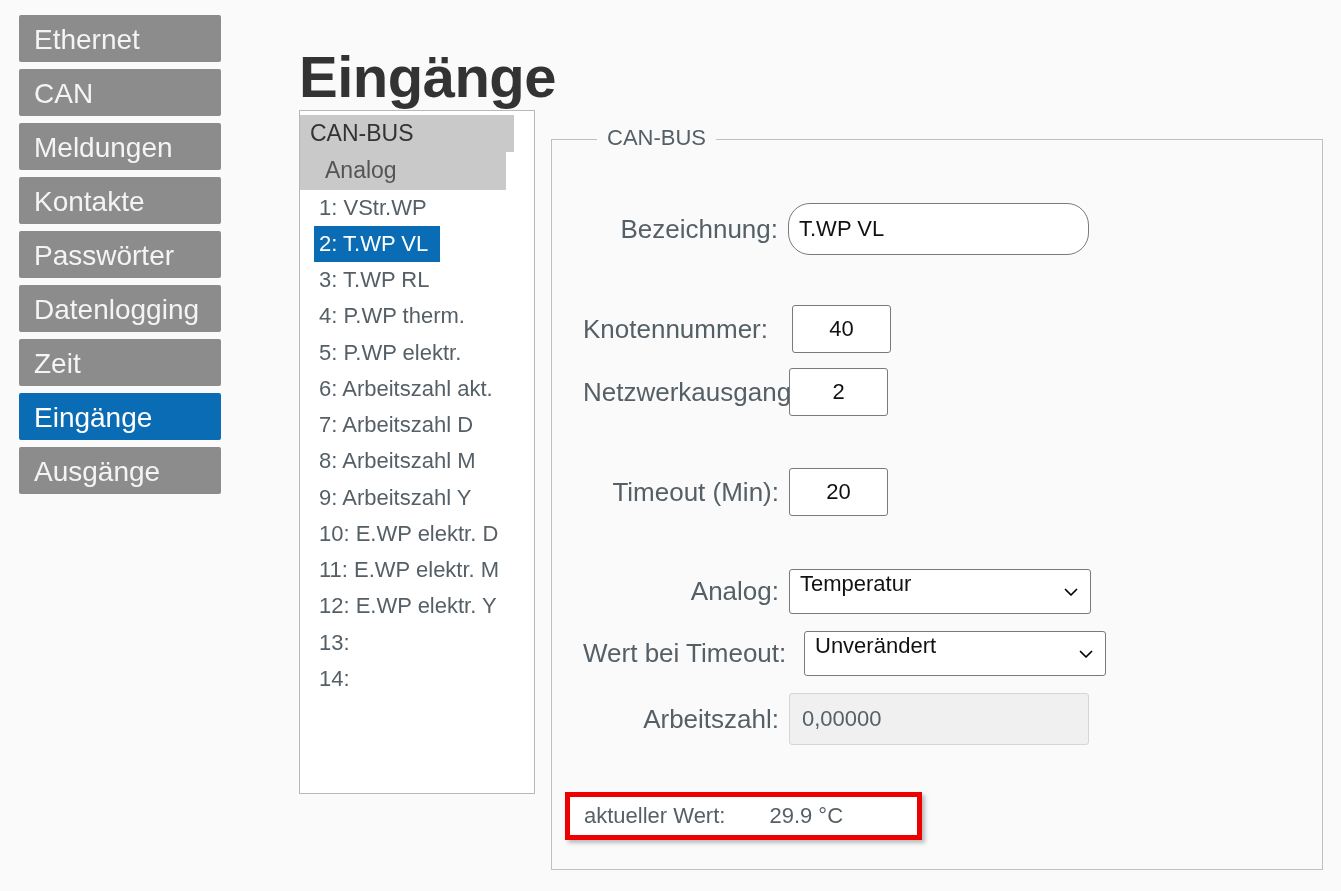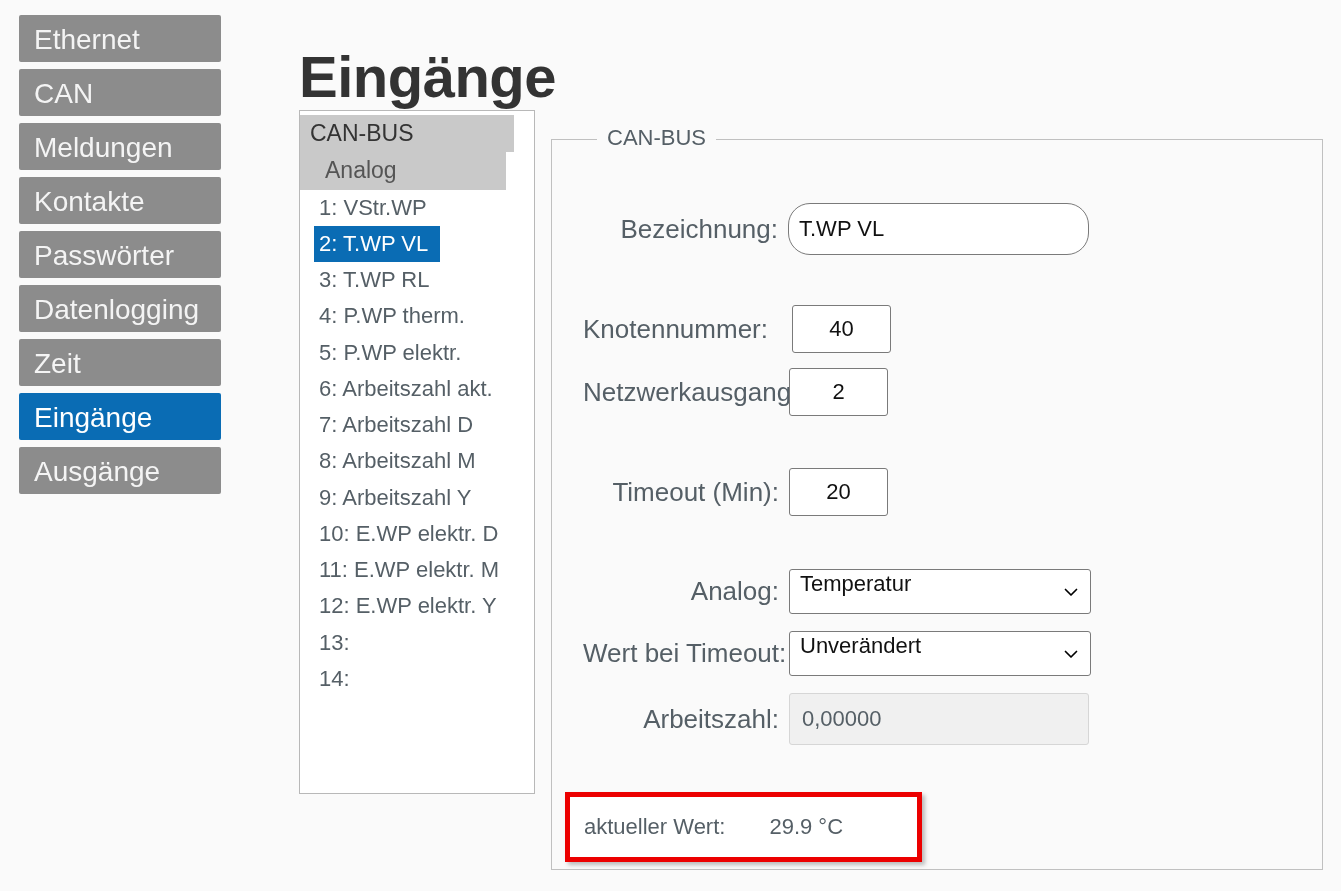--- a/index.html
+++ b/index.html
@@ -169,21 +169,21 @@
     color: #555f66;
     display: flex;
     align-items: center;
     padding: 0 12px;
   }
 
   
   .cur-highlight {
     position: absolute;
     left: 565px; top: 792px;
-    width: 357px; height: 70px;
+    width: 357px; height: 48px;
     border: 5px solid #ec0000;
     background: #ffffff;
     box-shadow: 3px 3px 4px rgba(0,0,0,0.25);
   }
   .cur-inner {
     position: absolute;
     left: 0; top: 0;
     width: 100%; height: 100%;
     display: flex;
     align-items: center;
@@ -272,21 +272,21 @@
     <div class="sel-wrap" style="margin-left:10px;">
       <select class="fld sel">
         <option>Temperatur</option>
       </select>
       <svg class="chev" viewBox="0 0 16 16">
         <path d="M2.5 5.5 L8 11 L13.5 5.5" stroke="#000" stroke-width="1.7" fill="none" stroke-linecap="round" stroke-linejoin="round"></path>
       </svg>
     </div>
   </div>
 
-  <div class="row" style="left:583px; top:631px; width:509px; height:45px;">
+  <div class="row" style="left:583px; top:631px; width:509px; height:45px;gap:15px;">
     <span class="lbl" style="width:196px;">Wert bei Timeout:</span>
     <div class="sel-wrap" style="margin-left:10px;">
       <select class="fld sel">
         <option>Unverändert</option>
       </select>
       <svg class="chev" viewBox="0 0 16 16">
         <path d="M2.5 5.5 L8 11 L13.5 5.5" stroke="#000" stroke-width="1.7" fill="none" stroke-linecap="round" stroke-linejoin="round"></path>
       </svg>
     </div>
   </div>

